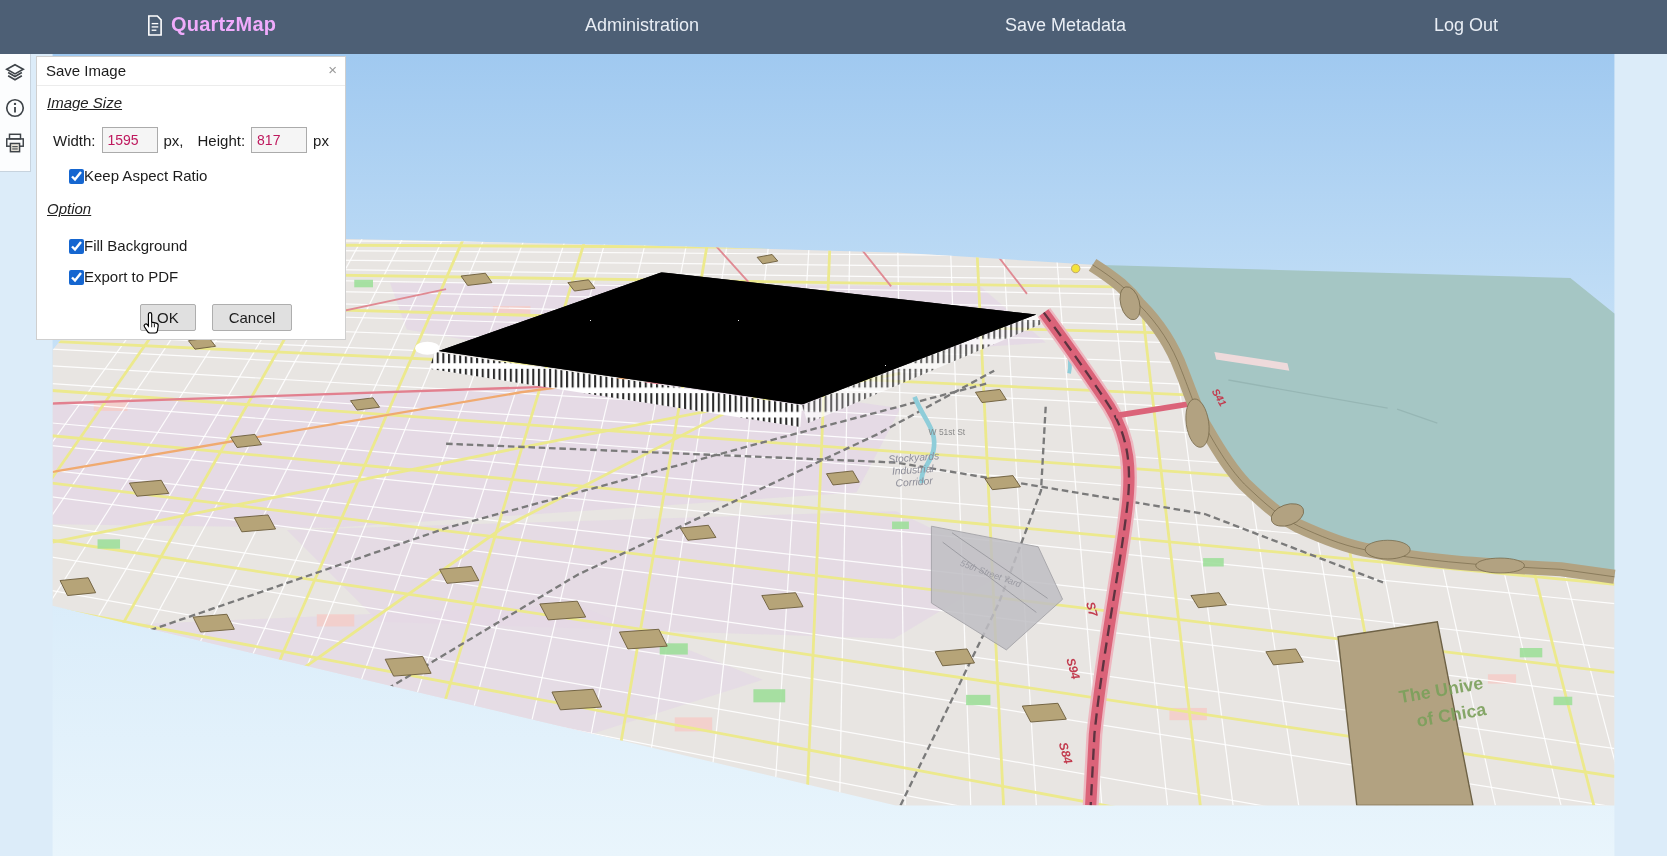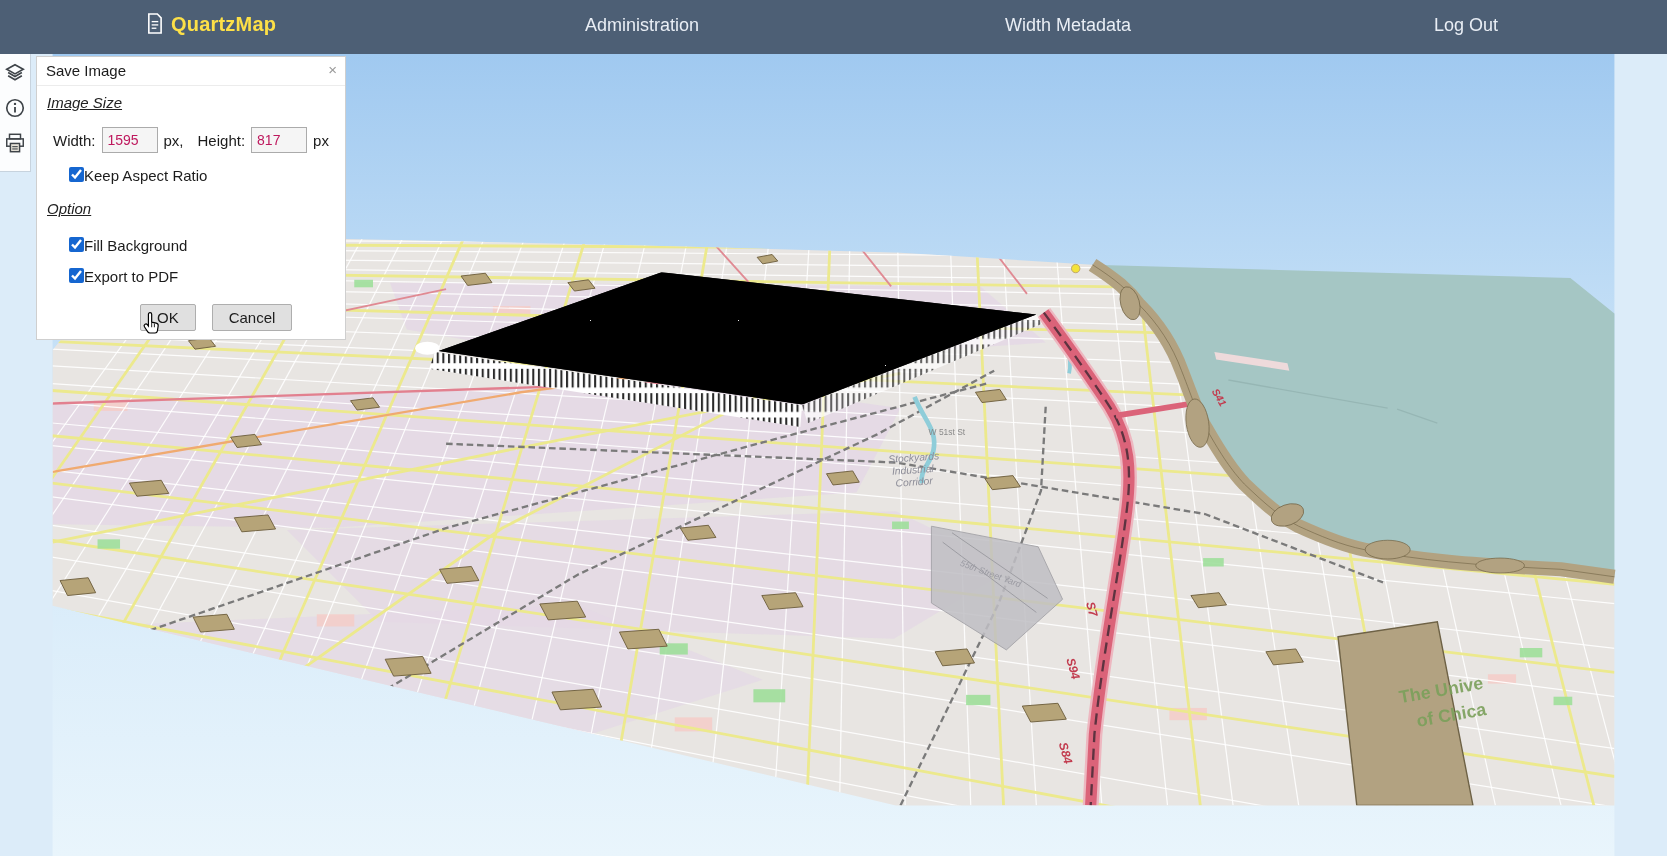--- a/index.html
+++ b/index.html
@@ -1,21 +1,21 @@
 <!DOCTYPE html>
 <html><head>
 <meta charset="utf-8">
 <style>
   html,body{margin:0;padding:0;}
   body{font-family:"Liberation Sans", sans-serif; background:#777;}
   .app{position:relative;width:1667px;height:856px;overflow:hidden;background:#dcecf9;}
 
   
   .navbar{position:absolute;left:0;top:0;width:1667px;height:54px;background:#4d5f75;}
-  .brand{position:absolute;left:146px;top:13px;display:flex;align-items:flex-start;gap:8px;color:#fde047;}
+  .brand{position:absolute;left:146px;top:13px;display:flex;align-items:flex-end;gap:8px;color:#f0abfc;}
   .brand-title{font-size:20px;font-weight:bold;letter-spacing:.2px;}
   .nav-link{position:absolute;top:15px;color:#e9eef5;font-size:18px;font-weight:300;cursor:pointer;text-align:center;}
   .nav-admin{left:585px;} .nav-meta{left:1005px;} .nav-logout{left:1434px;}
 
   
   .toolstrip{position:absolute;left:0;top:54px;width:31px;height:118px;background:#fcfdfe;
              border-right:1px solid #c7d3de;border-bottom:1px solid #c7d3de;
              display:flex;flex-direction:column;align-items:center;padding-top:8px;gap:13px;box-sizing:border-box;}
   .tool-btn{width:22px;height:22px;cursor:pointer;}
 
@@ -26,21 +26,21 @@
   .dialog{position:absolute;left:36px;top:56px;width:310px;height:284px;background:#fff;
           border:1px solid #cfcfcf;box-sizing:border-box;font-size:15px;color:#1c1c1c;}
   .dlg-header{position:relative;height:28px;border-bottom:1px solid #ececec;}
   .dlg-title{position:absolute;left:9px;top:5px;font-size:15px;}
   .dlg-close{position:absolute;right:8px;top:4px;color:#9a9a9a;font-size:15px;cursor:pointer;}
   .dlg-body{padding:4px 10px 0 10px;}
   .dlg-section{display:inline-block;text-decoration:underline;color:#222;margin:4px 0 10px 0;font-style:italic;}
   .size-row{margin:6px 0 2px 6px;display:flex;align-items:center;gap:6px;}
   .size-row input{width:44px;height:22px;border:1px solid #ababab;background:#f5f5f5;
                   font-size:14px;font-family:"Liberation Sans",sans-serif;padding:1px 5px;color:#be185d;}
-  .chk-row{margin:14px 0 0 22px;display:flex;align-items:flex-start;}
+  .chk-row{margin:14px 0 0 22px;display:flex;align-items:flex-end;}
   .chk-row input{width:15px;height:15px;margin:0;accent-color:#1566d0;}
   .opt-head{margin-top:16px;}
   .btn-row{margin:19px 0 0 93px;display:flex;gap:16px;}
   .btn{background:#e0e0e0;border:1px solid #aeaeae;border-radius:2px;font-size:15px;
        font-family:"Liberation Sans",sans-serif;padding:4px 16px;color:#1c1c1c;cursor:pointer;}
 
   .cursor{position:absolute;left:141px;top:311px;width:22px;height:26px;pointer-events:none;z-index:60;}
   .dialog{z-index:50;} .toolstrip{z-index:40;}
 </style>
 </head>
@@ -308,21 +308,21 @@
     <div class="brand">
       <svg width="17" height="21" viewBox="0 0 18 22">
         <path d="M3 1 h9 l4 4 v16 h-13 z" fill="none" stroke="#ffffff" stroke-width="1.7"></path>
         <line x1="6" y1="9" x2="13" y2="9" stroke="#ffffff" stroke-width="1.4"></line>
         <line x1="6" y1="12.5" x2="13" y2="12.5" stroke="#ffffff" stroke-width="1.4"></line>
         <line x1="6" y1="16" x2="11" y2="16" stroke="#ffffff" stroke-width="1.4"></line>
       </svg>
       <span class="brand-title">QuartzMap</span>
     </div>
     <span class="nav-link nav-admin">Administration</span>
-    <span class="nav-link nav-meta">Width Metadata</span>
+    <span class="nav-link nav-meta">Save Metadata</span>
     <span class="nav-link nav-logout">Log Out</span>
   </div>
 
   <div class="toolstrip">
     <svg class="tool-btn" viewBox="0 0 24 24">
       <path d="M12 3 L21 8 L12 13 L3 8 Z" fill="none" stroke="#3f4449" stroke-width="1.8"></path>
       <path d="M4.5 11.5 L12 15.8 L19.5 11.5" fill="none" stroke="#3f4449" stroke-width="1.8"></path>
       <path d="M4.5 15 L12 19.3 L19.5 15" fill="none" stroke="#3f4449" stroke-width="1.8"></path>
     </svg>
     <svg class="tool-btn" viewBox="0 0 24 24">

